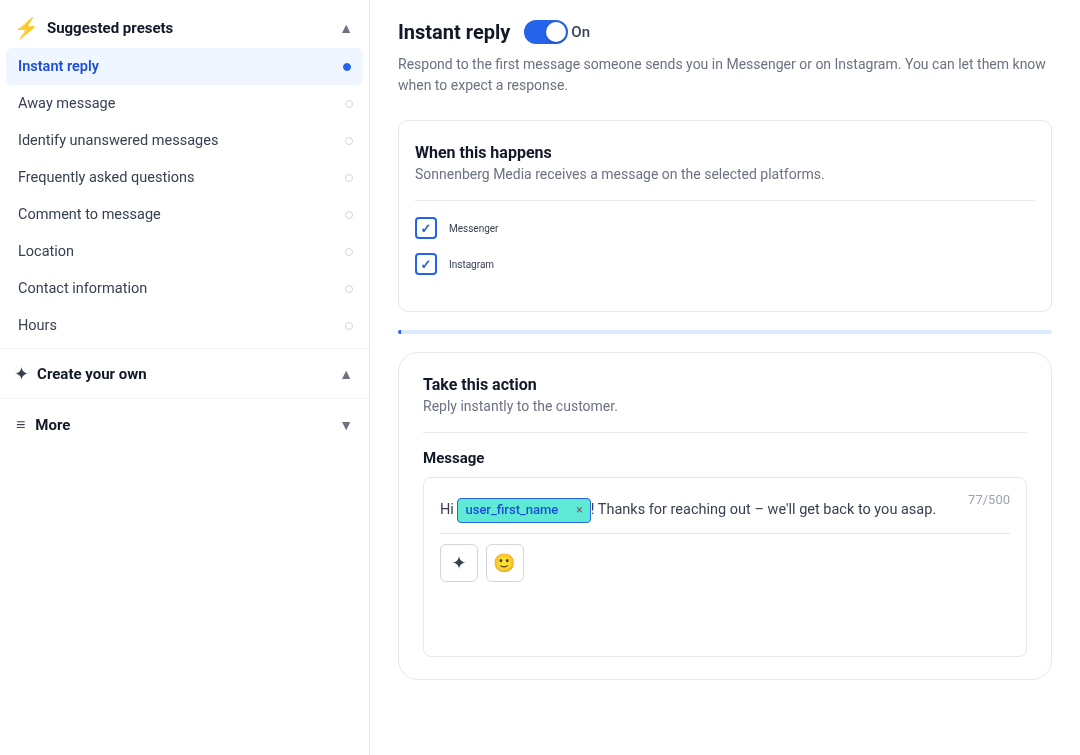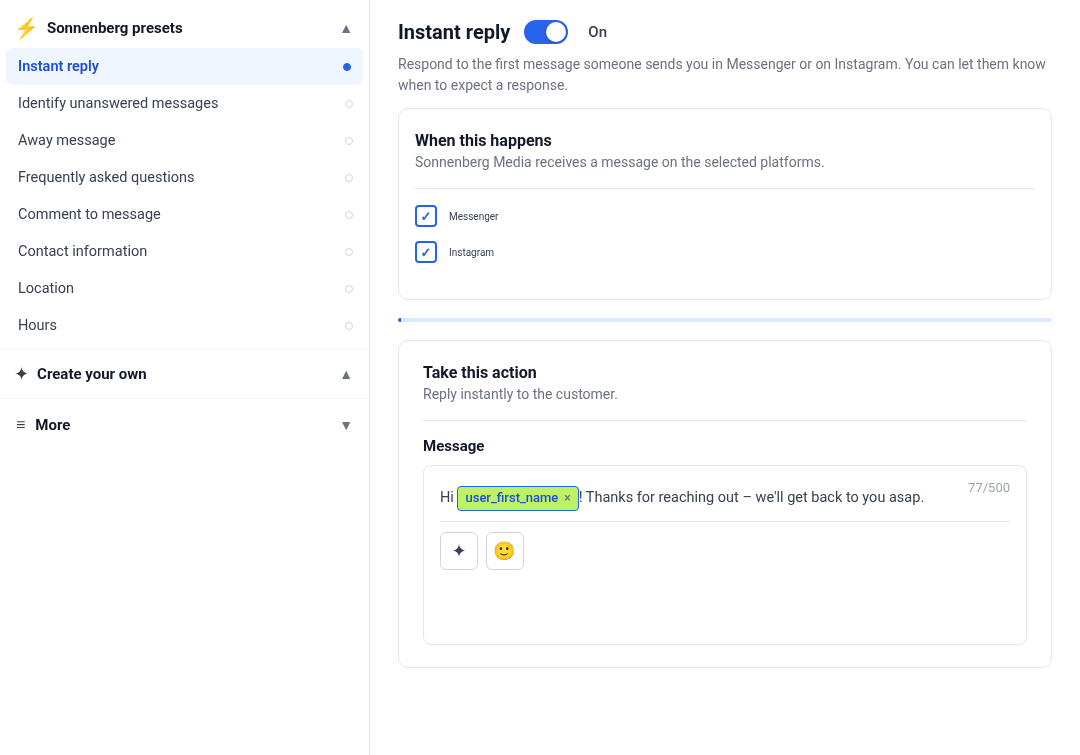--- a/index.html
+++ b/index.html
@@ -109,21 +109,21 @@
     .page-title {
       font-size: 20px;
       font-weight: 700;
       color: #111827;
     }
 
     
     .toggle-wrapper {
       display: flex;
       align-items: center;
-      gap: 20px;
+      gap: 3px;
     }
 
     .toggle-track {
       width: 44px;
       height: 24px;
       background: #2563eb;
       border-radius: 12px;
       position: relative;
       cursor: pointer;
     }
@@ -142,21 +142,21 @@
     .toggle-label {
       font-size: 15px;
       font-weight: 500;
       color: #374151;
     }
 
     .description-text {
       font-size: 14px;
       color: #6b7280;
       line-height: 1.5;
-      margin-bottom: 12px;
+      margin-bottom: 24px;
     }
 
     
     .card {
       border: 1px solid #e5e7eb;
       border-radius: 10px;
       padding: 22px 16px;
       margin-bottom: 6px;
     }
 
@@ -212,21 +212,21 @@
       height: 4px;
       background: #dbeafe;
       border-left: 3px solid #2563eb;
       border-radius: 2px;
       margin: 18px 0;
     }
 
     
     .action-card {
       border: 1px solid #e5e7eb;
-      border-radius: 10px;
+      border-radius: 20px;
       padding: 22px 24px;
       margin-bottom: 16px;
     }
 
     
     .message-section {
       margin-top: 4px;
     }
 
     .message-label {
@@ -246,22 +246,22 @@
 
     .message-content {
       font-size: 14.5px;
       color: #374151;
       line-height: 1.6;
     }
 
     .message-tag {
       display: inline-flex;
       align-items: center;
-      gap: 4px;
-      background: #bef264;
+      gap: 16px;
+      background: #5eead4;
       border: 1.5px solid #2563eb;
       border-radius: 4px;
       padding: 1px 7px;
       font-size: 13px;
       color: #1d4ed8;
       font-weight: 500;
       cursor: pointer;
     }
 
     .message-tag-close {
@@ -328,51 +328,51 @@
     }
   </style>
 </head>
 <body>
 
 <div class="sidebar">
 
   <div class="sidebar-section-header">
     <div class="sidebar-section-header-left">
       <span class="lightning-icon">⚡</span>
-      <span class="section-title">Sonnenberg presets</span>
+      <span class="section-title">Suggested presets</span>
     </div>
     <span class="chevron-icon">▲</span>
   </div>
 
   <div class="sidebar-item active">
     <span>Instant reply</span>
     <span class="dot-icon"></span>
   </div>
   <div class="sidebar-item">
+    <span>Away message</span>
+    <span class="dot-icon"></span>
+  </div>
+  <div class="sidebar-item">
     <span>Identify unanswered messages</span>
     <span class="dot-icon"></span>
   </div>
   <div class="sidebar-item">
-    <span>Away message</span>
-    <span class="dot-icon"></span>
-  </div>
-  <div class="sidebar-item">
     <span>Frequently asked questions</span>
     <span class="dot-icon"></span>
   </div>
   <div class="sidebar-item">
     <span>Comment to message</span>
     <span class="dot-icon"></span>
   </div>
   <div class="sidebar-item">
+    <span>Location</span>
+    <span class="dot-icon"></span>
+  </div>
+  <div class="sidebar-item">
     <span>Contact information</span>
-    <span class="dot-icon"></span>
-  </div>
-  <div class="sidebar-item">
-    <span>Location</span>
     <span class="dot-icon"></span>
   </div>
   <div class="sidebar-item">
     <span>Hours</span>
     <span class="dot-icon"></span>
   </div>
 
   <div class="sidebar-divider"></div>
 
   <div class="sidebar-section-header">

